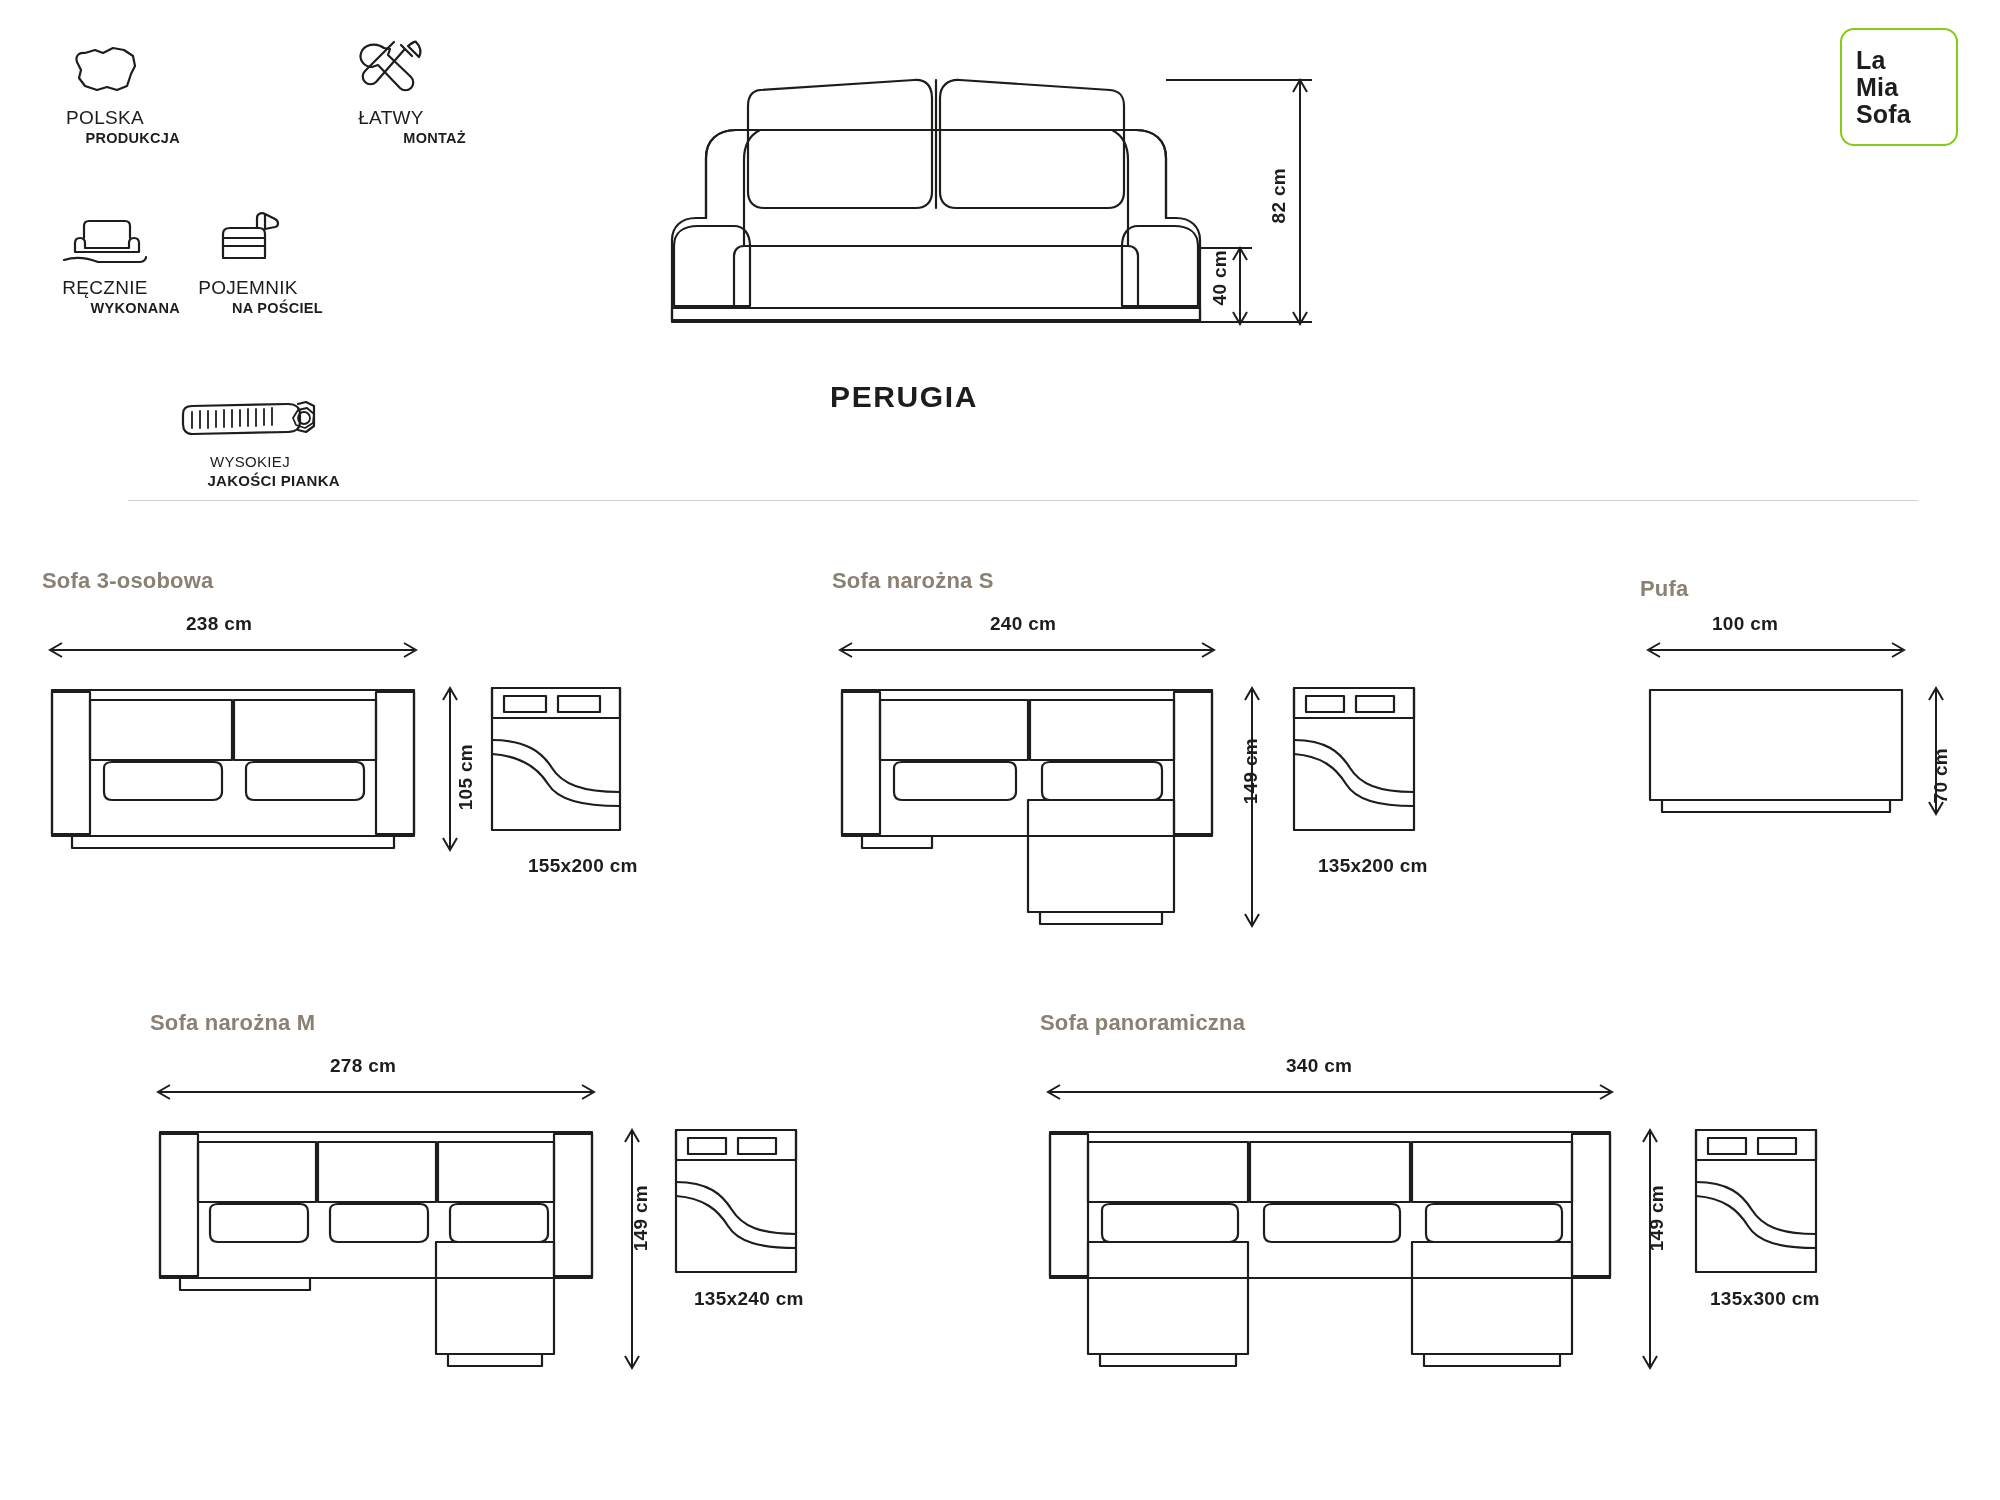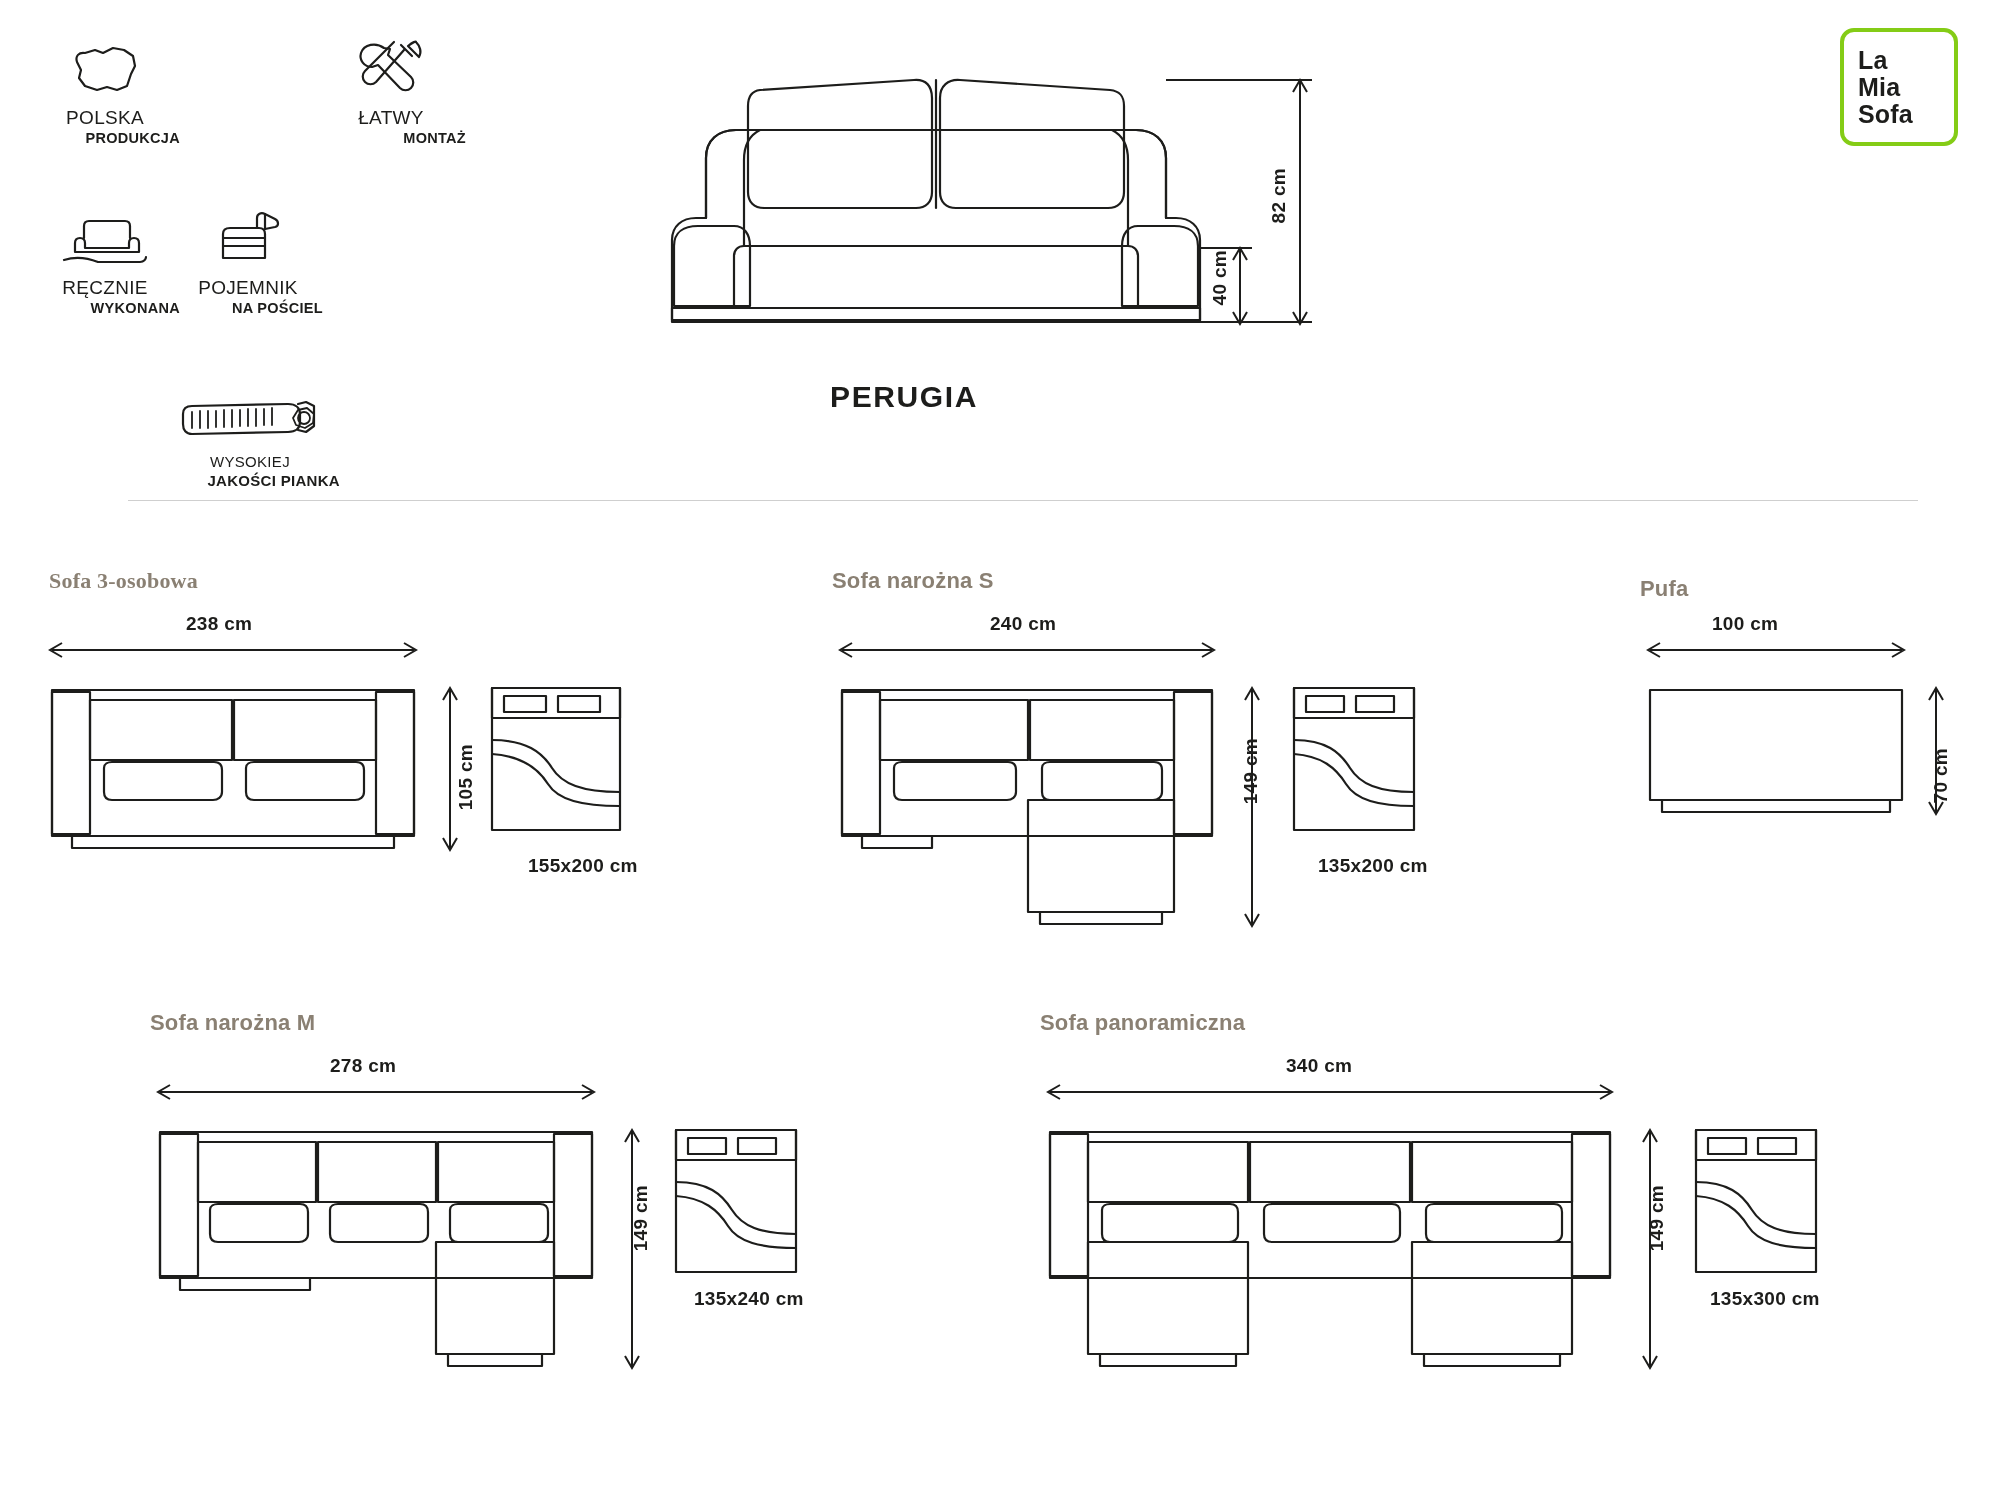--- a/index.html
+++ b/index.html
@@ -59,21 +59,21 @@
   .feat.small .l1 { font-size: 15px; }
   .feat.small .l2 { font-size: 15px; }
 
   
   #logo {
     position: absolute;
     right: 42px;
     top: 28px;
     width: 118px;
     height: 118px;
-    border: 4px solid #84cc16;
+    border: 2px solid #84cc16;
     border-radius: 14px;
     box-sizing: border-box;
     display: flex;
     flex-direction: column;
     align-items: flex-start;
     justify-content: center;
     padding-left: 14px;
   }
   #logo span {
     font-size: 25px;
@@ -250,21 +250,21 @@
     <path class="dim-line" d="M506 30 L652 30" stroke-width="1.4"></path>
   </svg>
   <div class="vert-text" style="left:608px; top:118px;">82 cm</div>
   <div class="vert-text" style="left:549px; top:200px;">40 cm</div>
 </div>
 
 <div id="hero-title">PERUGIA</div>
 
 <hr class="divider">
 
-<div class="variant-title" style="left:49px; top:568px;font-family:Liberation Serif, serif;">Sofa 3-osobowa</div>
+<div class="variant-title" style="left:42px; top:568px;">Sofa 3-osobowa</div>
 <div class="dim-text" style="left:186px; top:613px;">238 cm</div>
 <div class="vert-text" style="left:455px; top:744px;">105 cm</div>
 <div class="bed-text" style="left:528px; top:855px;">155x200 cm</div>
 
 <div class="abs" style="left:42px; top:640px;">
   <svg width="640" height="230" viewBox="0 0 640 230">
 
     <g class="dim-line">
       <path d="M10 10 L372 10"></path>
       <path d="M20 3 L8 10 L20 17"></path>

